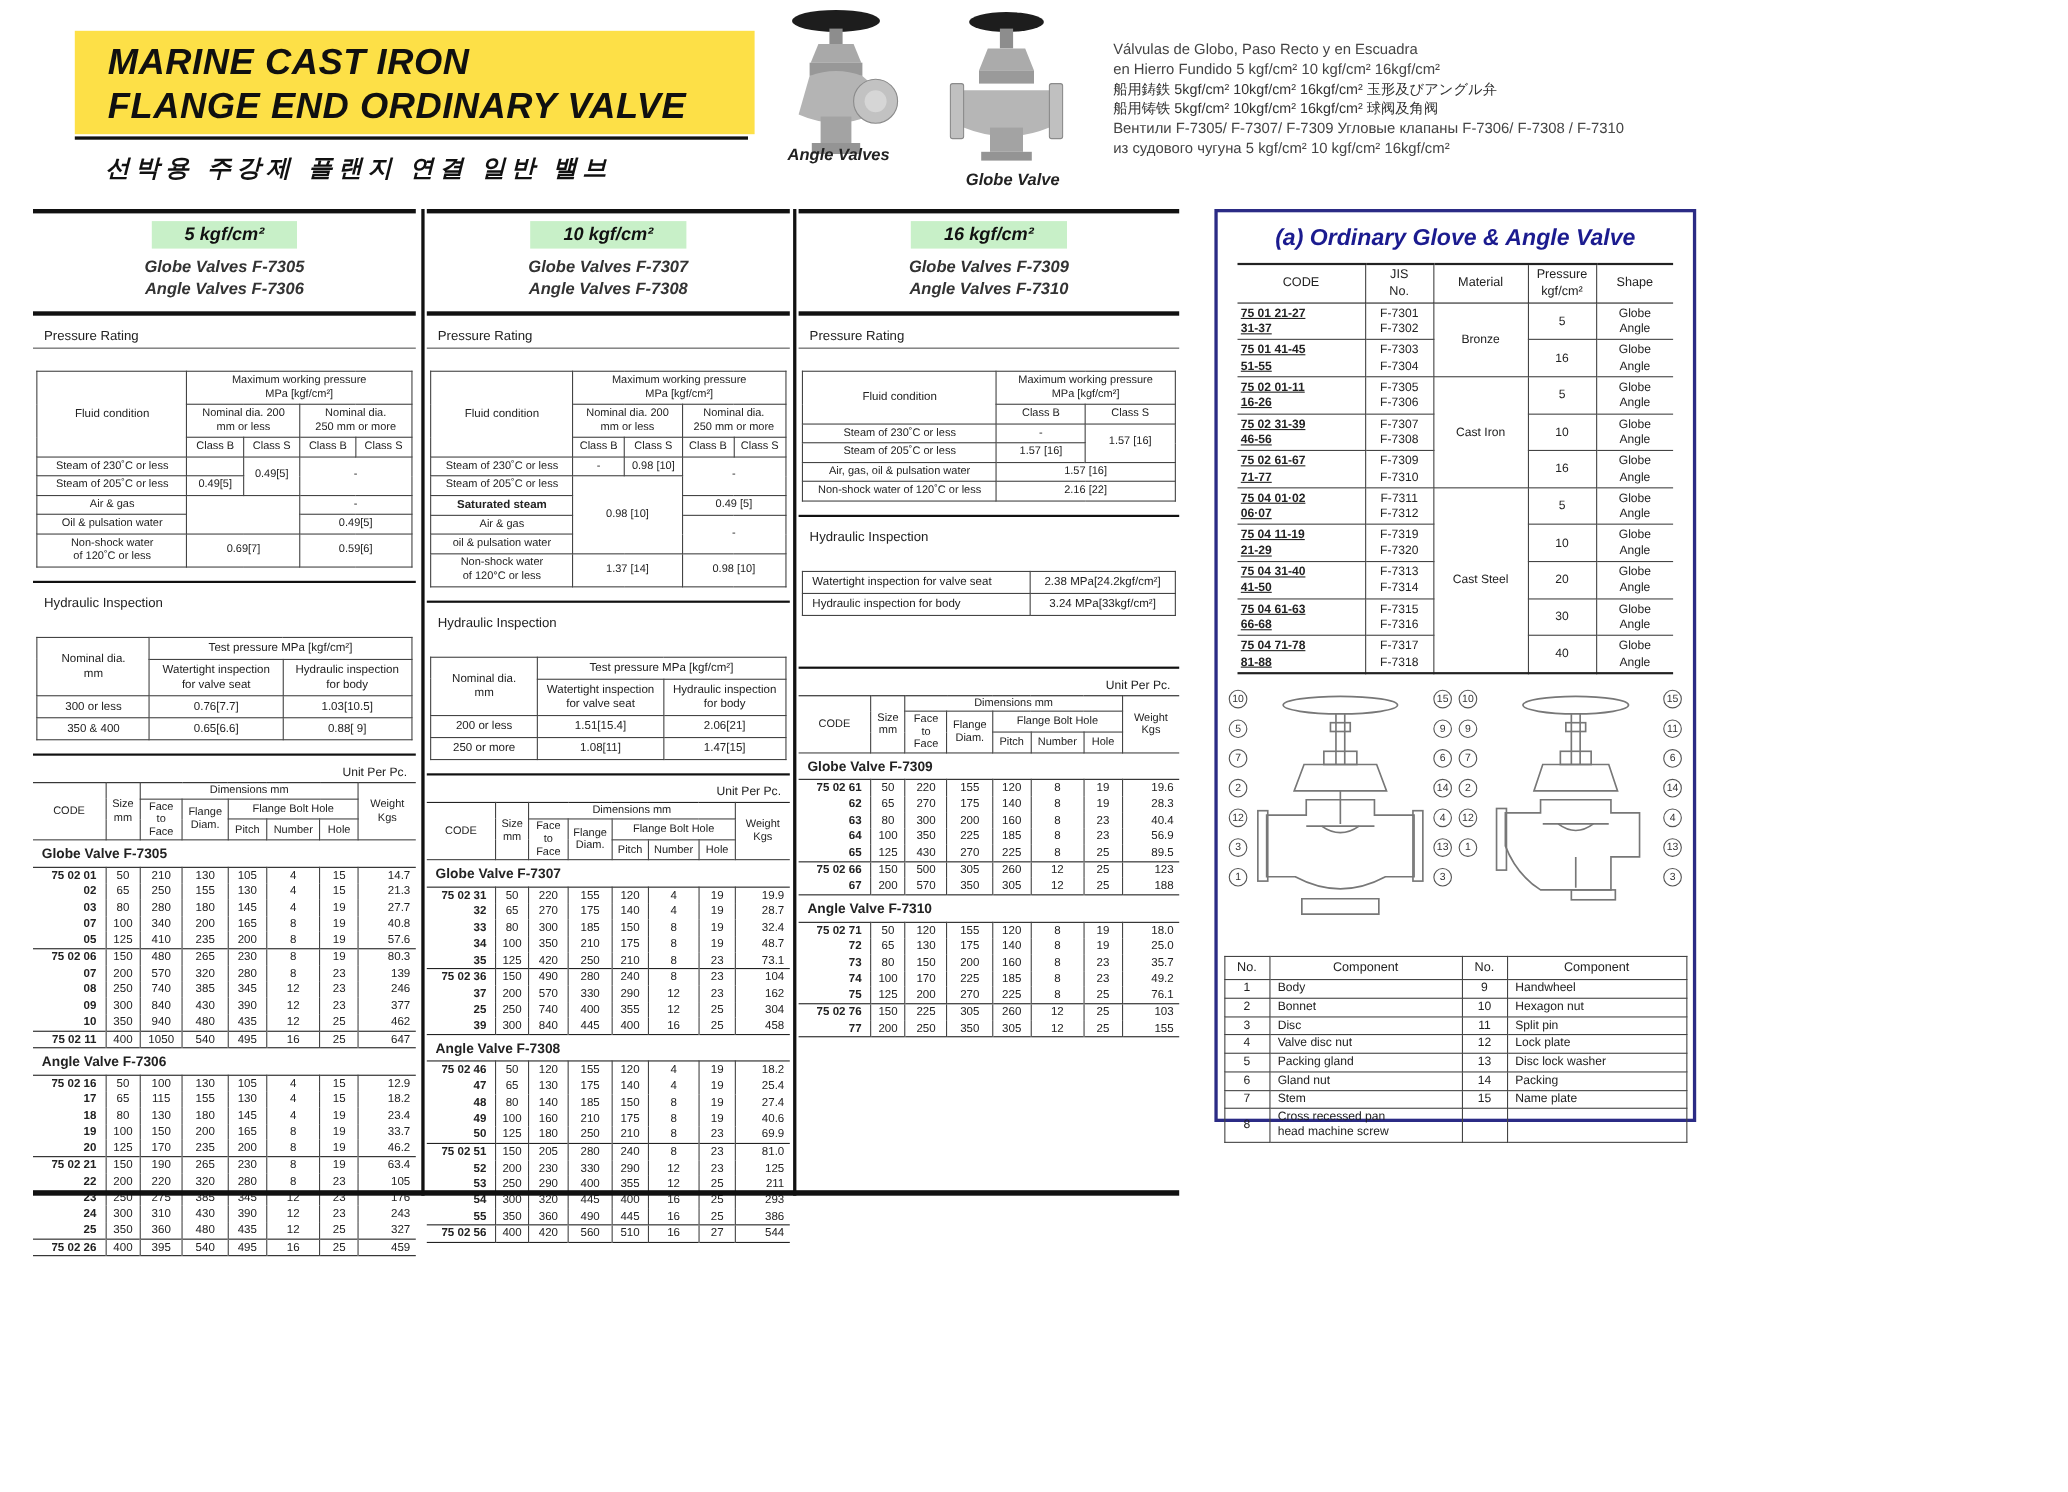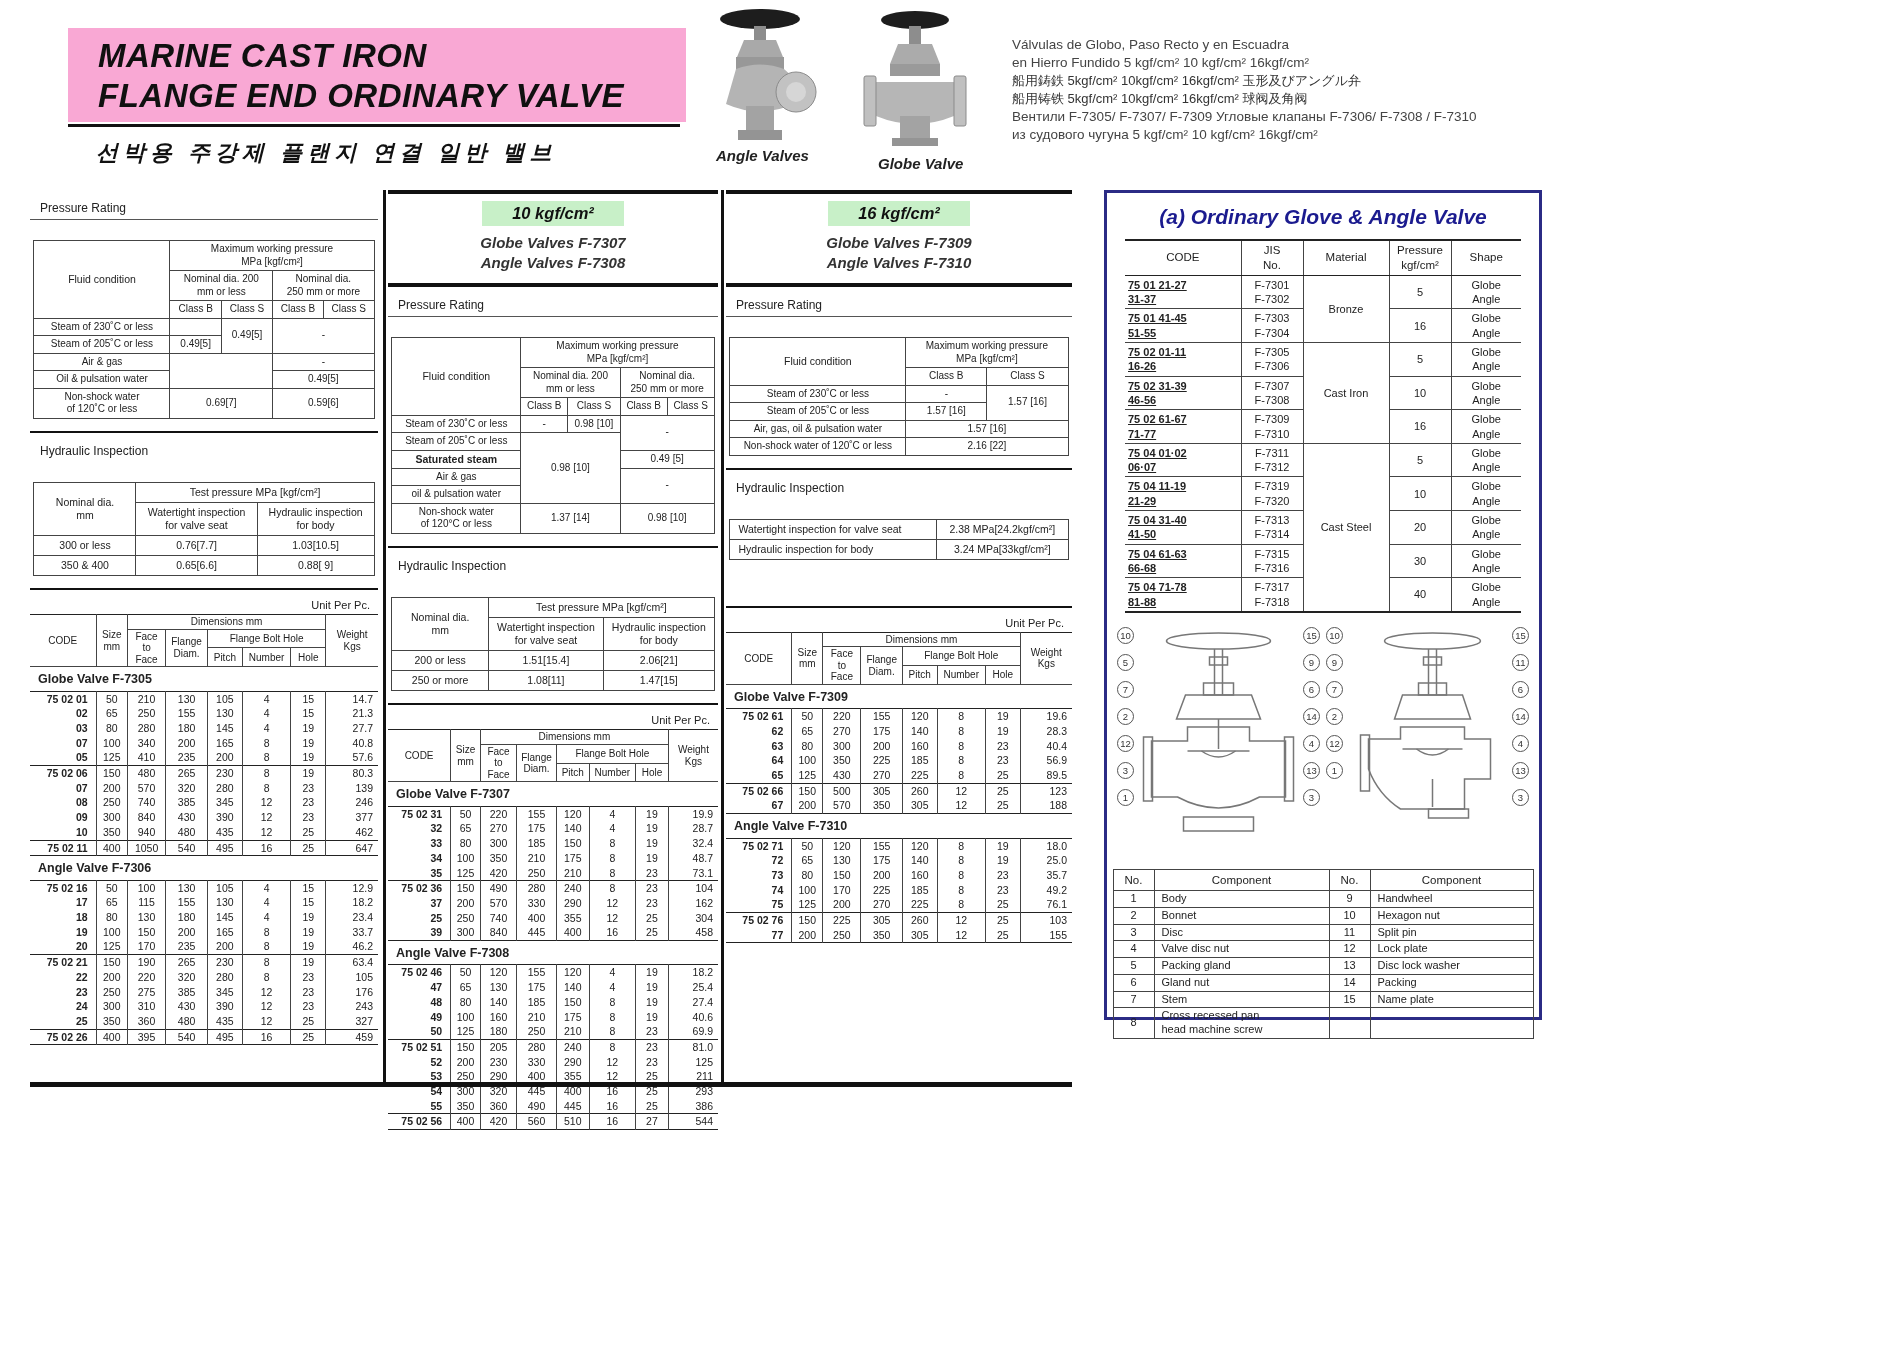--- a/index.html
+++ b/index.html
@@ -1,21 +1,21 @@
 <!DOCTYPE html>
 <html><head>
 <meta charset="utf-8">
 <style>
   html,body{margin:0;padding:0;background:#e8e8e8;}
   .page{position:relative;width:1880px;height:1356px;background:#ffffff;overflow:hidden;
         font-family:"Liberation Sans",sans-serif;color:#222;}
   .pre{white-space:pre-line;}
 
   
-  .title-box{position:absolute;left:68px;top:28px;width:618px;height:94px;background:#f9a8d4;}
+  .title-box{position:absolute;left:68px;top:28px;width:618px;height:94px;background:#fde047;}
   .title-box h1{margin:8px 0 0 30px;font-size:33px;line-height:1.22;font-style:italic;font-weight:bold;
                 color:#101010;letter-spacing:.5px;}
   .title-underline{position:absolute;left:68px;top:124px;width:612px;height:3px;background:#111;}
   .korean{position:absolute;left:96px;top:138px;font-size:22px;font-style:italic;font-weight:bold;
           letter-spacing:5px;color:#111;}
   .photo{position:absolute;}
   .photo-label{position:absolute;font-size:15px;font-style:italic;font-weight:bold;color:#222;}
   .multilang{position:absolute;left:1012px;top:36px;width:530px;font-size:13.5px;line-height:1.35;color:#444;}
   .multilang .cjk{color:#333;font-size:13px;}
 
@@ -111,33 +111,38 @@
       <rect x="53" y="18" width="12" height="18" fill="#8d8d8d"></rect>
       <path d="M42 36 h34 l8 20 h-50 z" fill="#ababab"></path>
       <rect x="34" y="56" width="50" height="12" fill="#9a9a9a"></rect>
       <path d="M20 74 h78 q8 14 0 34 q-39 16 -78 0 q-8 -20 0 -34 z" fill="#b6b6b6"></path>
       <rect x="8" y="68" width="12" height="50" rx="2" fill="#c0c0c0" stroke="#8b8b8b"></rect>
       <rect x="98" y="68" width="12" height="50" rx="2" fill="#c0c0c0" stroke="#8b8b8b"></rect>
       <rect x="44" y="108" width="30" height="22" fill="#a3a3a3"></rect>
       <rect x="36" y="130" width="46" height="8" fill="#949494"></rect>
     </svg>
   </div>
-  <div class="photo-label" style="left:716px;top:147px;">Angle Valves</div>
+  <div class="photo-label" style="left:716px;top:132px;">Angle Valves</div>
   <div class="photo-label" style="left:878px;top:155px;">Globe Valve</div>
 
   <div class="multilang">
     <div>Válvulas de Globo, Paso Recto y en Escuadra</div>
     <div>en Hierro Fundido 5 kgf/cm² 10 kgf/cm² 16kgf/cm²</div>
     <div class="cjk">船用鋳鉄 5kgf/cm² 10kgf/cm² 16kgf/cm² 玉形及びアングル弁</div>
     <div class="cjk">船用铸铁 5kgf/cm² 10kgf/cm² 16kgf/cm² 球阀及角阀</div>
     <div>Вентили F-7305/ F-7307/ F-7309 Угловые клапаны F-7306/ F-7308 / F-7310</div>
     <div>из судового чугуна 5 kgf/cm² 10 kgf/cm² 16kgf/cm²</div>
   </div>
 
   <div class="col col1">
+    <div class="col-header">
+      <span class="kgf">5 kgf/cm²</span>
+      <div class="valve-names pre">Globe Valves F-7305
+Angle Valves F-7306</div>
+    </div>
 
     <div class="section-title">Pressure Rating</div>
     <table class="ptab">
       <tbody>
           <tr>
         <th rowspan="3" class="fluid">Fluid condition</th>
         <th colspan="4" class="pre">Maximum working pressure
 MPa [kgf/cm²]</th>
       </tr>
       <tr>

